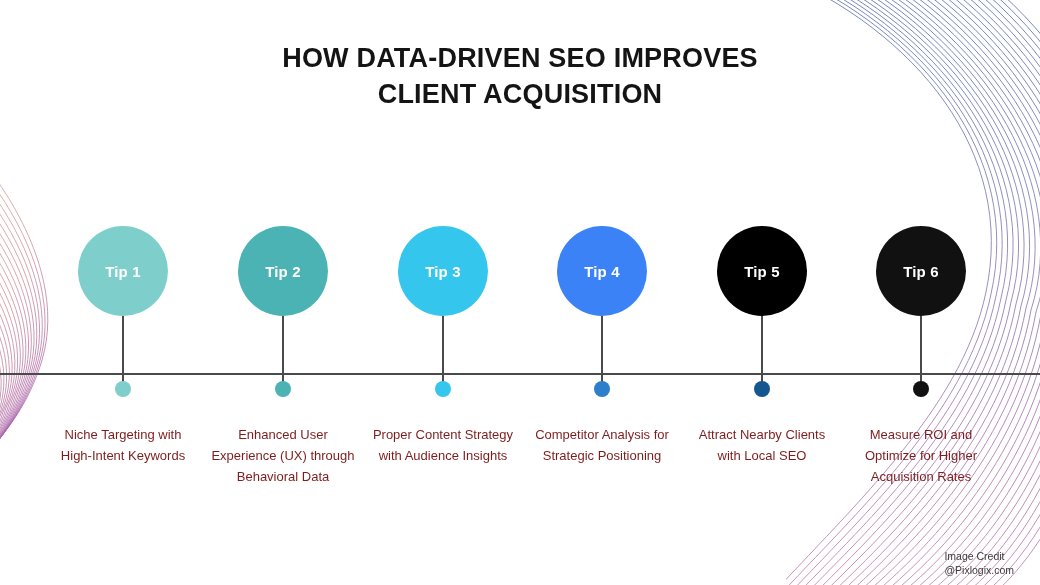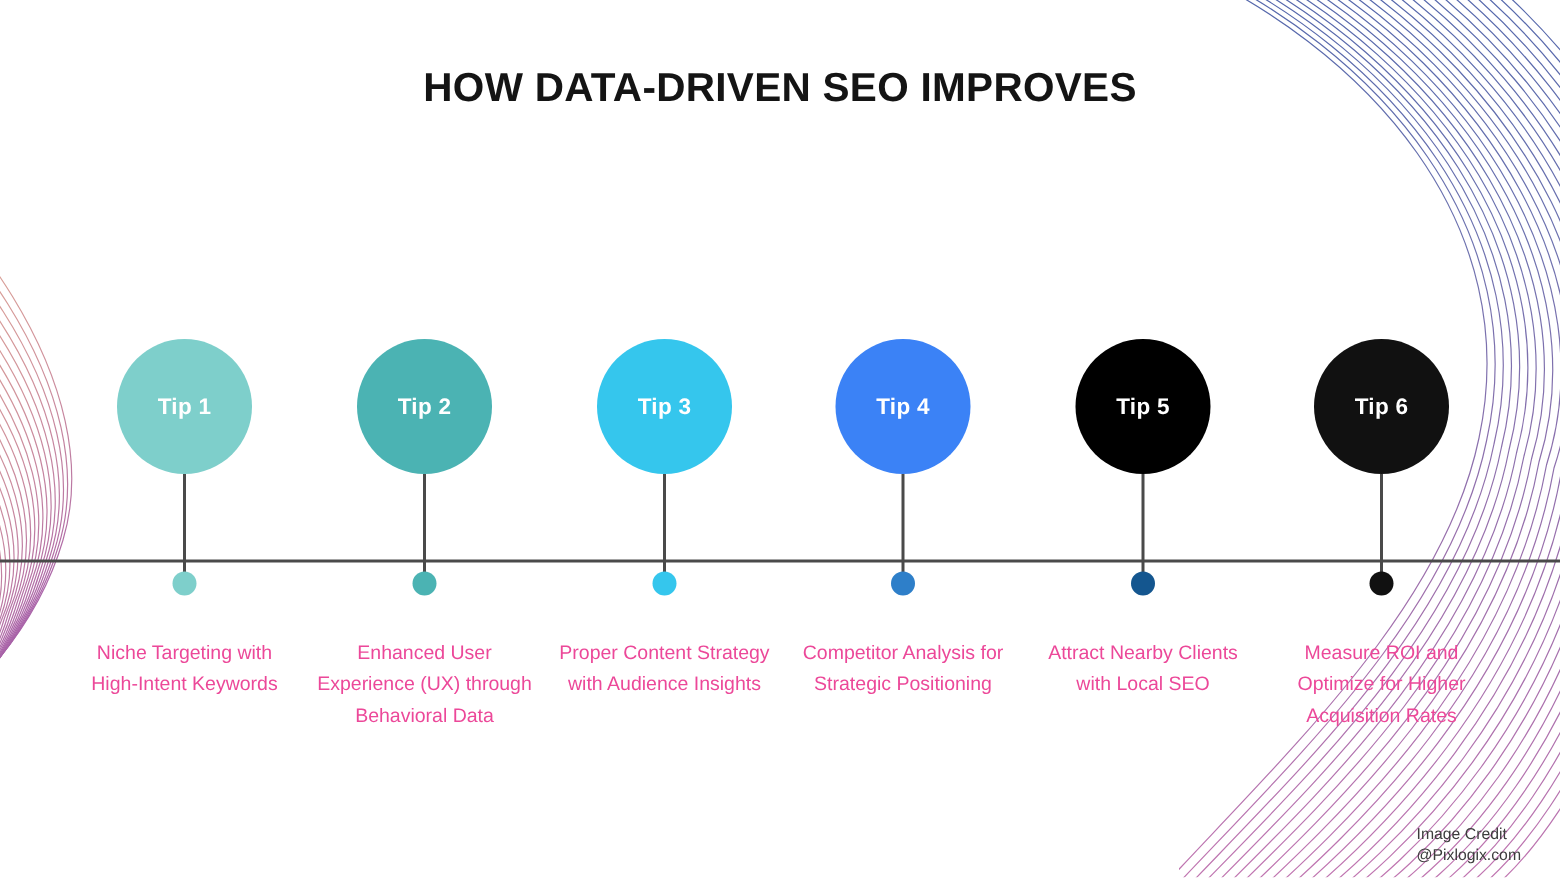--- a/index.html
+++ b/index.html
@@ -105,21 +105,21 @@
   }
   .caption {
     position: absolute;
     top: 408px;
     left: 50%;
     margin-left: -73px;
     width: 146px;
     text-align: center;
     font-size: 13px;
     line-height: 21px;
-    color: #ec4899;
+    color: #7f1d1d;
   }
 
   
   #credit {
     position: absolute;
     right: 26px;
     bottom: 8px;
     text-align: left;
     font-size: 10.5px;
     line-height: 14px;
@@ -205,20 +205,21 @@
       <path d="M158 -20 C 298 82, 356 244, 305 342 C 280 504, 186 604, 138 620"></path>
       <path d="M166 -20 C 306 84, 362 248, 310 344 C 285 508, 192 608, 146 620"></path>
       <path d="M174 -20 C 314 86, 368 252, 315 346 C 290 512, 198 612, 154 620"></path>
       <path d="M182 -20 C 322 88, 374 256, 320 348 C 295 516, 204 616, 162 620"></path>
       <path d="M190 -20 C 330 90, 380 260, 325 350 C 300 520, 210 620, 170 620"></path>
     </g>
   </svg>
 
   <div id="title">
     <span class="line">HOW DATA-DRIVEN SEO IMPROVES</span>
+    <span class="line">CLIENT ACQUISITION</span>
   </div>
 
   <div id="axis"></div>
 
   <div class="tip" style="left:123px">
     <div class="bubble" style="background:#7ecfcb">
       <span>Tip 1</span>
     </div>
     <div class="stem"></div>
     <div class="node" style="background:#7ecfcb"></div>

